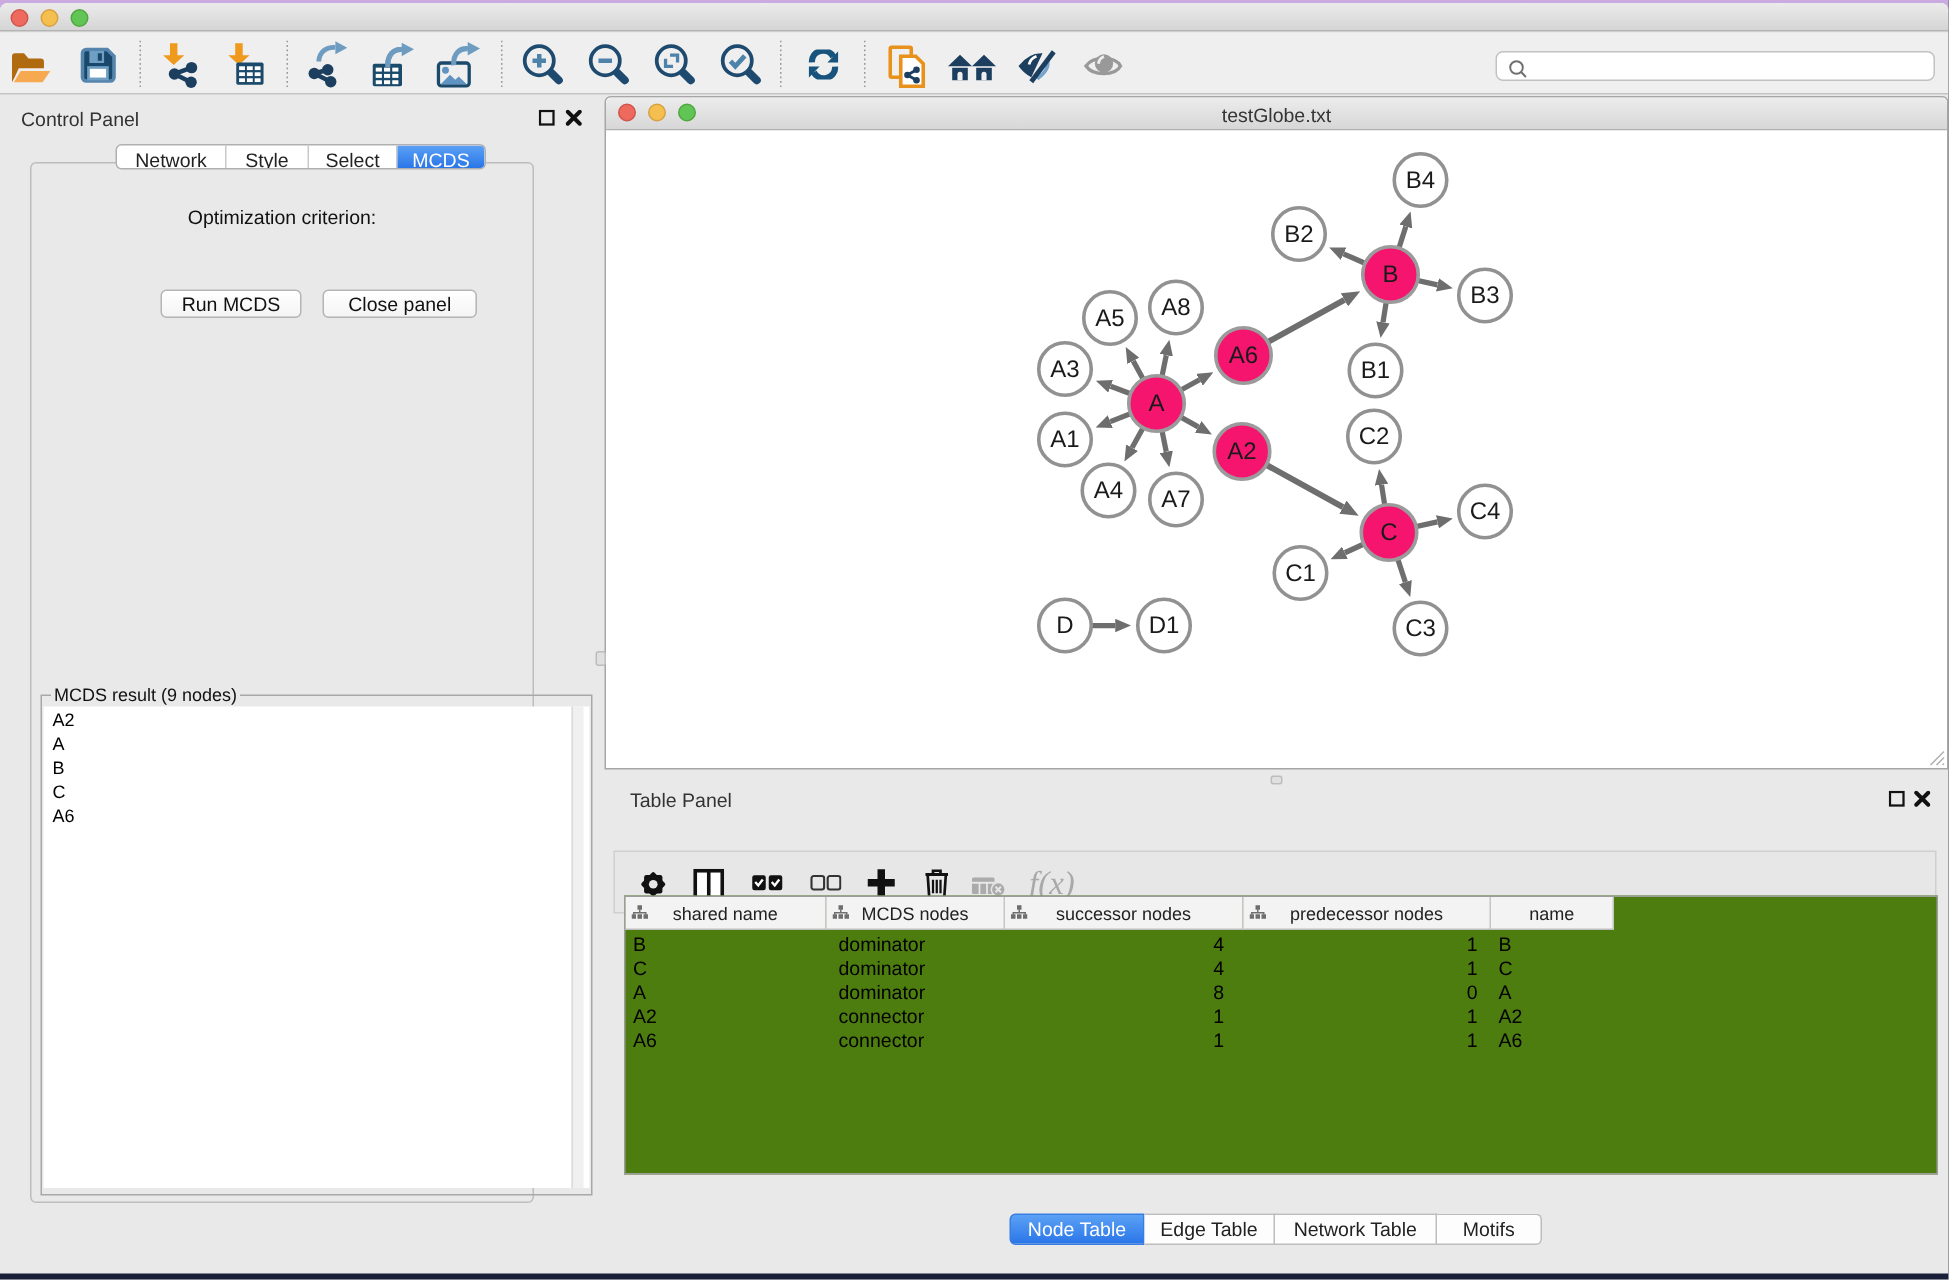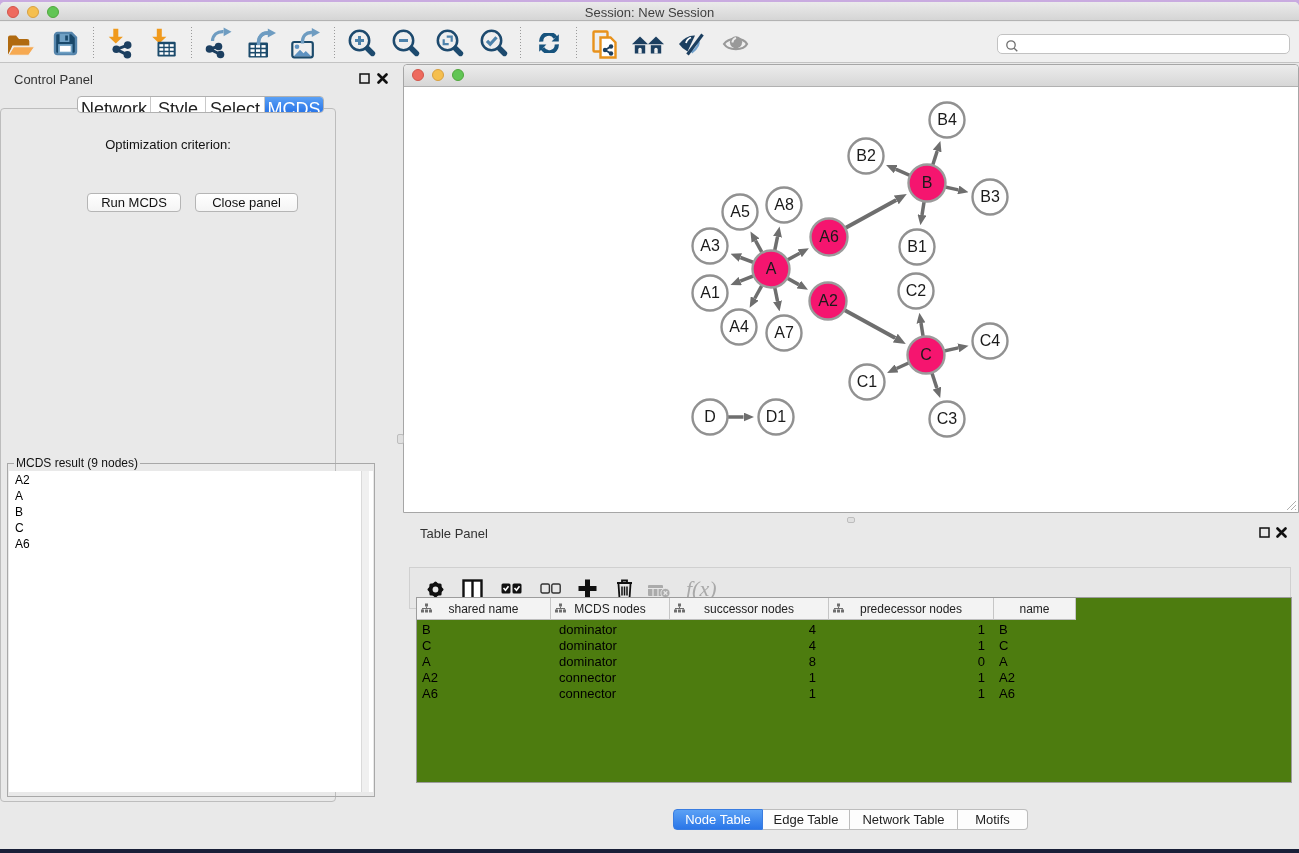--- a/index.html
+++ b/index.html
@@ -16,25 +16,25 @@
 #toolbar { position:absolute; left:0; top:20px; width:1299px; height:41px;
   background:#efefef; border-bottom:1px solid #c3c3c3; }
 .tsep { position:absolute; top:5px; height:31px; width:1px;
   background-image:linear-gradient(#9a9a9a 33%, rgba(0,0,0,0) 0%);
   background-size:1px 3px; }
 .ticon { position:absolute; }
 #searchbox { position:absolute; left:997px; top:12px; width:293px; height:20px;
   background:#fff; border:1px solid #c2c2c2; border-radius:5px; }
 
 #cp-title { position:absolute; left:14px; top:70px; font-size:13px; color:#333; }
-#cp-body { position:absolute; left:0; top:106px; width:336px; height:694px;
+#cp-body { position:absolute; left:20px; top:106px; width:336px; height:694px;
   background:#e9e9e9; border:1px solid #bdbdbd; border-radius:4px; }
 #tabs { position:absolute; left:77px; top:94px; height:17px; display:flex;
   border:1px solid #b0b0b0; border-radius:4px; background:#fff; overflow:hidden; }
-#tabs .tab { font-size:18px; color:#222; padding:2px 0 0 0; text-align:center;
+#tabs .tab { font-size:13px; color:#222; padding:2px 0 0 0; text-align:center;
   border-right:1px solid #c9c9c9; height:100%; }
 #tabs .tab.sel { background:linear-gradient(#5ba1f5,#2a76e8); color:#fff; border-right:none; }
 
 #netwin { position:absolute; left:403px; top:62px; width:896px; height:449px;
   background:#fff; border:1px solid #a6a6a6; border-radius:4px 4px 0 0; }
 #nettitle { position:absolute; left:0; top:0; width:100%; height:22px;
   background:linear-gradient(#ececec,#d7d7d7); border-bottom:1px solid #b1b1b1;
   border-radius:4px 4px 0 0; }
 #nettitle .t { position:absolute; top:4px; width:100%; text-align:center; font-size:13px; color:#353535; }
 
@@ -74,21 +74,20 @@
 .c5 { left:582px; }
 </style>
 </head>
 <body>
 <div id="desktop-top"></div>
 <div id="appwin">
   <div id="titlebar">
     <div class="tl" style="left:7px;  background:#ee6a5e; border:0.5px solid #d2554b;"></div>
     <div class="tl" style="left:27px; background:#f5bf4f; border:0.5px solid #d8a040;"></div>
     <div class="tl" style="left:47px; background:#61c555; border:0.5px solid #51a73e;"></div>
-    <div class="t">Session: New Session</div>
   </div>
   <div id="toolbar">
     <div class="tsep" style="left:93px;"></div>
     <div class="tsep" style="left:191px;"></div>
     <div class="tsep" style="left:334px;"></div>
     <div class="tsep" style="left:520px;"></div>
     <div class="tsep" style="left:576px;"></div>
     <svg class="ticon" style="left:6px;top:11px;" width="30" height="26" viewBox="0 0 30 26">
       <path d="M2 22.5 V4.5 Q2 2.5 4 2.5 H10 L13 6 H21 Q23.3 6 23.3 8.2 V12.5 H6.5 L2 22.5 Z" fill="#b06a10"></path>
       <path d="M7.5 13.7 H28.7 L22.7 22.3 H2.3 Z" fill="#f6a951" stroke="#efefef" stroke-width="1.1"></path>
@@ -235,20 +234,21 @@
     <div class="tab" style="width:73px;">Network</div>
     <div class="tab" style="width:55px;">Style</div>
     <div class="tab" style="width:59px;">Select</div>
     <div class="tab sel" style="width:58px;">MCDS</div>
   </div>
   <div id="netwin">
     <div id="nettitle">
       <div class="tl" style="left:7.5px; top:4px; background:#ee6a5e; border:0.5px solid #d2554b;"></div>
       <div class="tl" style="left:27.5px; top:4px; background:#f5bf4f; border:0.5px solid #d8a040;"></div>
       <div class="tl" style="left:48px; top:4px; background:#61c555; border:0.5px solid #51a73e;"></div>
+      <div class="t">testGlobe.txt</div>
     </div>
     <svg id="graph" style="position:absolute;left:0;top:21px;" width="894" height="422" viewBox="404 86 894 422">
       <defs>
         <marker id="a" viewBox="0 0 10.5 9" markerWidth="10.5" markerHeight="9" refX="0" refY="4.5" orient="auto" markerUnits="userSpaceOnUse">
           <path d="M0 0 L10.5 4.5 L0 9 Z" fill="#6e6e6e"></path>
         </marker>
         <marker id="ab" viewBox="0 0 12 10" markerWidth="12" markerHeight="10" refX="0" refY="5" orient="auto" markerUnits="userSpaceOnUse">
           <path d="M0 0 L12 5 L0 10 Z" fill="#6e6e6e"></path>
         </marker>
       </defs>

